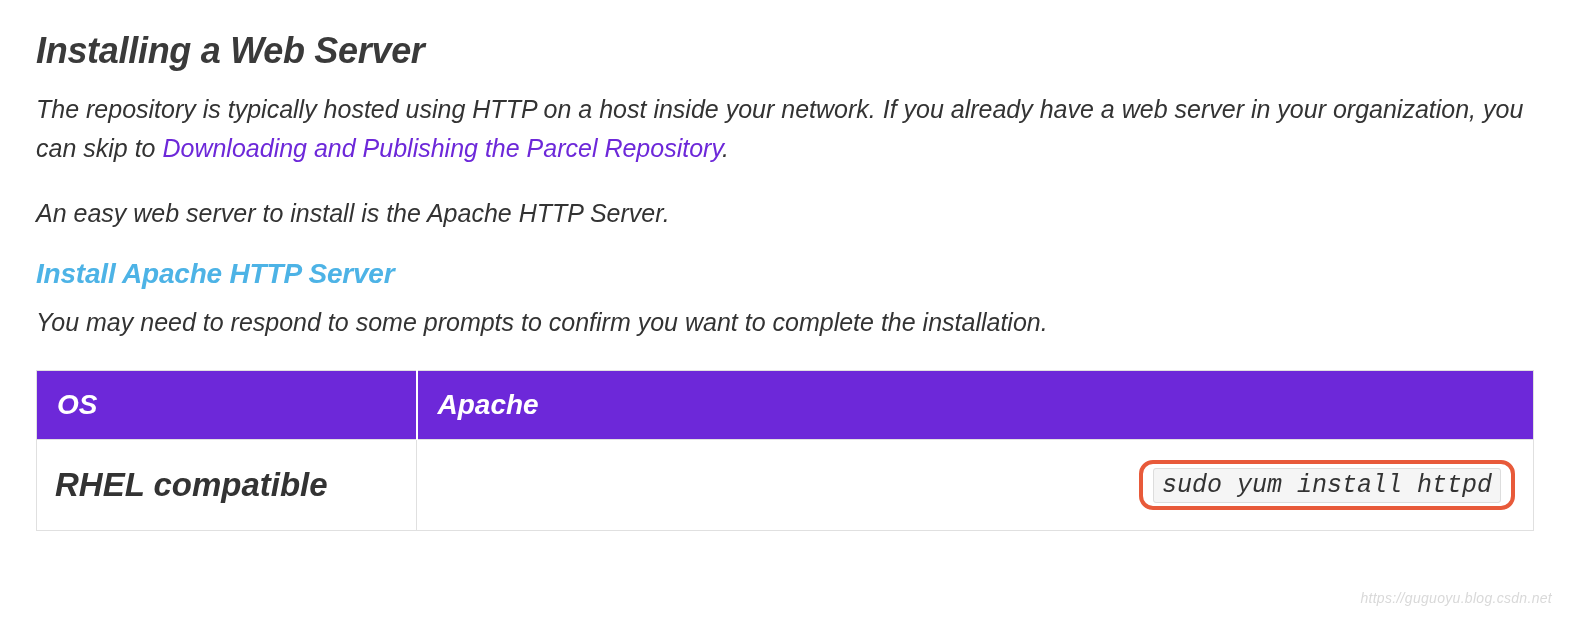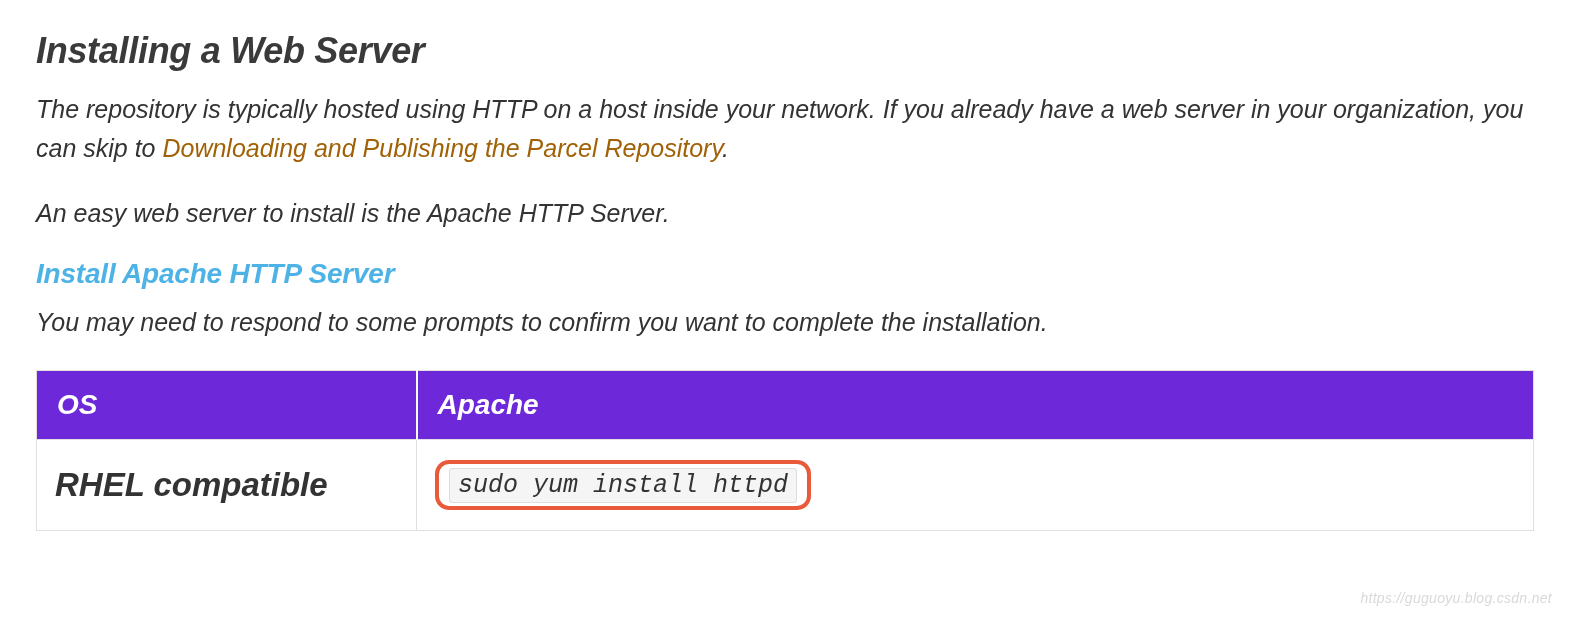--- a/index.html
+++ b/index.html
@@ -25,21 +25,21 @@
     .paragraph {
       font-size: 25px;
       line-height: 1.55;
       color: #333;
       margin-bottom: 26px;
     }
     .paragraph:last-of-type {
       margin-bottom: 40px;
     }
     .link {
-      color: #a16207;
+      color: #6d28d9;
       text-decoration: none;
     }
     .subheading {
       font-size: 28px;
       font-weight: 600;
       color: #4db3e6;
       margin-bottom: 14px;
       letter-spacing: -0.2px;
     }
     .sub-paragraph {
@@ -66,20 +66,21 @@
       border-right: none;
     }
     .cmd-table tbody td {
       padding: 20px 18px;
       border-top: 1px solid #e0e0e0;
       border-right: 1px solid #e0e0e0;
       vertical-align: middle;
     }
     .cmd-table tbody td:last-child {
       border-right: none;
+      text-align: right;
     }
     .os-cell {
       font-size: 33px;
       font-weight: 700;
       color: #333;
       width: 380px;
     }
     .command-cell {
       font-size: 24px;
     }

